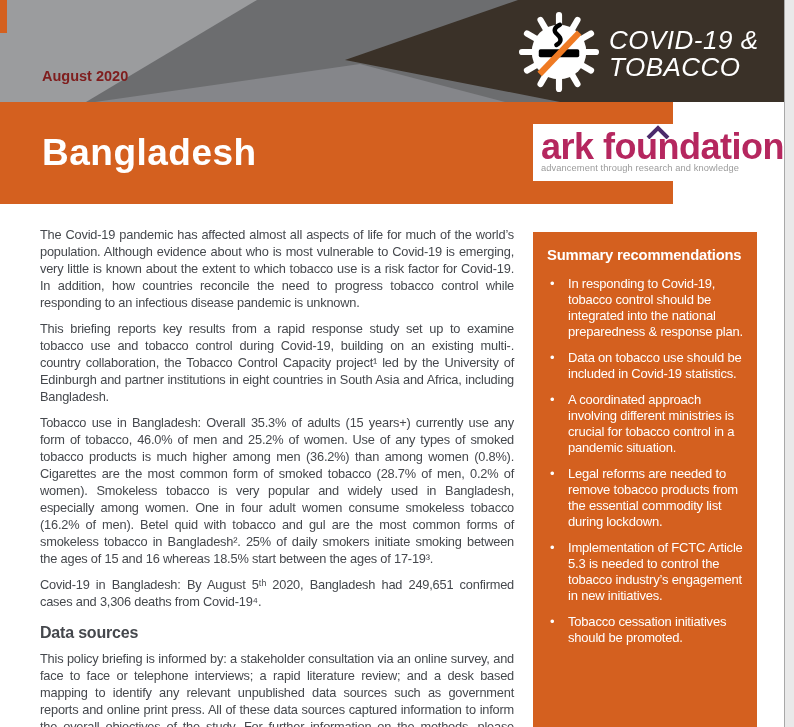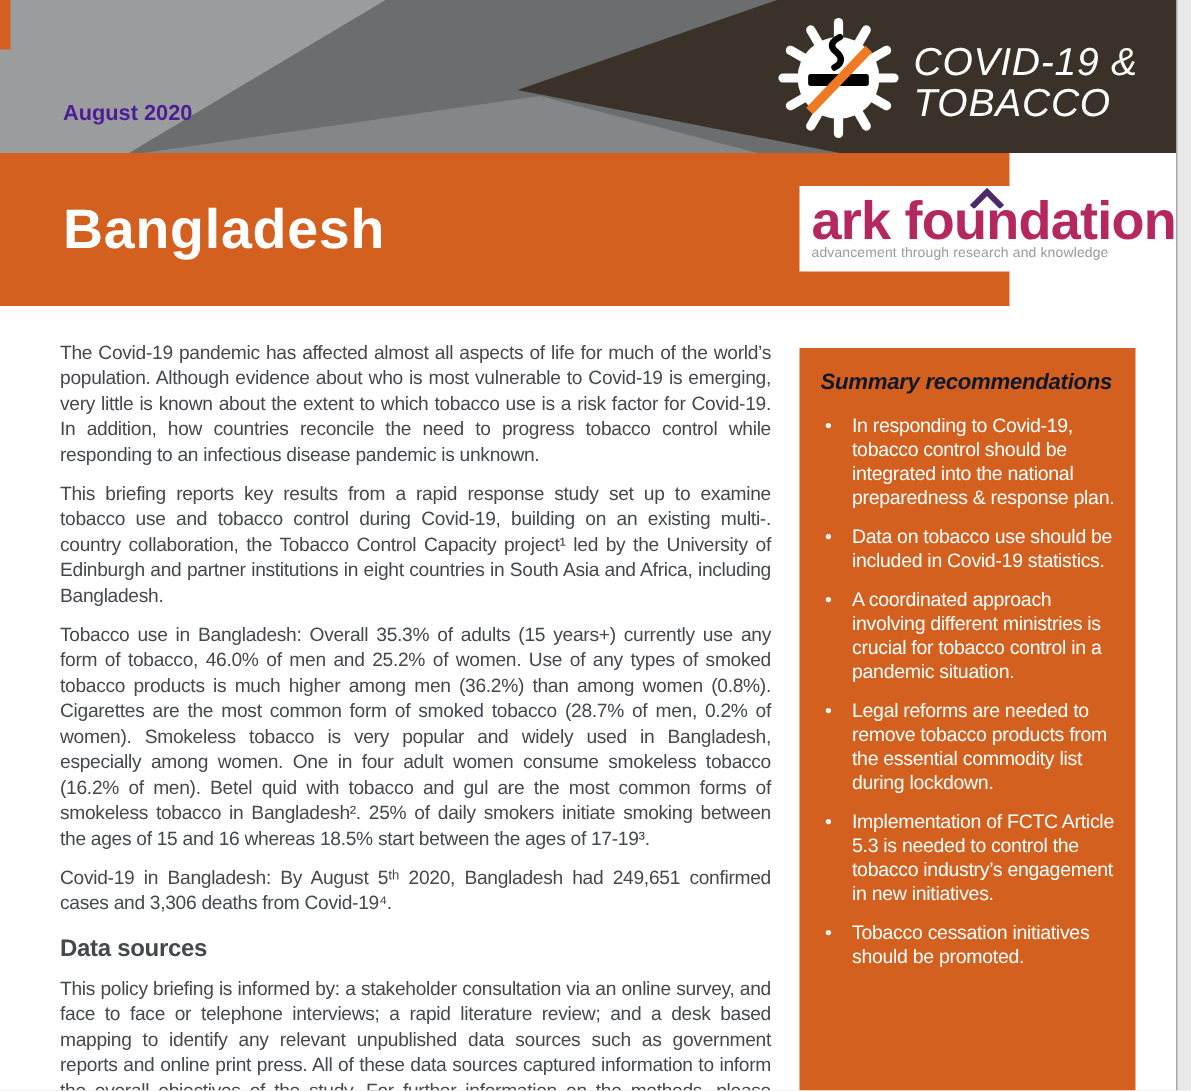--- a/index.html
+++ b/index.html
@@ -7,21 +7,21 @@
         font-family:"Liberation Sans",sans-serif;}
   .paper{position:absolute;left:0;top:0;width:785px;height:727px;background:#fff;}
 
   
   .hero{position:absolute;left:0;top:0;width:785px;height:102px;background:#9b9c9e;overflow:hidden;}
   .shape{position:absolute;left:0;top:0;width:785px;height:102px;}
   .dark-band{background:#6c6d6f;clip-path:polygon(86px 102px,257px 0,785px 0,785px 102px);}
   .mid-tri{background:#85868a;clip-path:polygon(360px 64px,95px 102px,505px 102px);}
   .brown-poly{background:#3a3128;clip-path:polygon(518px 0,785px 0,785px 102px,560px 102px,345px 60px);}
   .corner-accent{position:absolute;left:0;top:0;width:7px;height:33px;background:#d4601f;}
-  .date{position:absolute;left:42px;top:68px;color:#4c1d95;font-weight:bold;font-size:14.5px;}
+  .date{position:absolute;left:42px;top:68px;color:#7f1d1d;font-weight:bold;font-size:14.5px;}
   .brand{position:absolute;left:515px;top:7px;display:flex;align-items:center;}
   .brand-text{margin-left:6px;color:#fff;font-size:26px;line-height:27px;letter-spacing:.5px;font-style:italic;}
 
   
   .title-band{position:absolute;left:0;top:102px;width:673px;height:102px;background:#d4601f;}
   .page-title{position:absolute;left:42px;top:30px;margin:0;color:#fff;font-size:37px;
               font-weight:bold;letter-spacing:.5px;}
   .org-logo{position:absolute;left:533px;top:22px;width:213px;height:57px;background:#fff;
             box-sizing:border-box;padding:5px 8px 4px;}
   .logo-name{color:#b5275f;font-weight:bold;font-size:36px;line-height:30px;
@@ -30,21 +30,21 @@
   .logo-tagline{font-size:9.3px;color:#9b9b9b;letter-spacing:.1px;white-space:nowrap;margin-top:1px;}
 
   
   .content{position:absolute;left:40px;top:226px;width:474px;color:#45484d;}
   .content p{margin:0 0 9px;font-size:12.8px;line-height:17px;letter-spacing:-.2px;text-align:justify;}
   .content h3{margin:14px 0 8px;font-size:16px;letter-spacing:-.2px;color:#45484d;}
 
   
   .sidebar{position:absolute;left:533px;top:232px;width:224px;height:560px;background:#d4601f;
            box-sizing:border-box;padding:15px 14px;color:#fff;}
-  .sidebar h2{margin:0 0 13px;font-size:14.8px;letter-spacing:-.2px;color:#0f172a;font-style:italic;}
+  .sidebar h2{margin:0 0 13px;font-size:14.8px;letter-spacing:-.2px;color:#ffffff;}
   .sidebar ul{list-style:none;margin:0;padding:0;}
   .sidebar li{position:relative;padding-left:21px;font-size:13px;line-height:16px;
               letter-spacing:-.2px;margin-bottom:10px;}
   .sidebar li::before{content:"\2022";position:absolute;left:3px;top:0;}
 
   
   .right-strip{position:absolute;right:0;top:0;width:9px;height:727px;background:#e9e9e9;
                border-left:1px solid #a8a8a8;box-sizing:content-box;}
 </style>
 </head>

